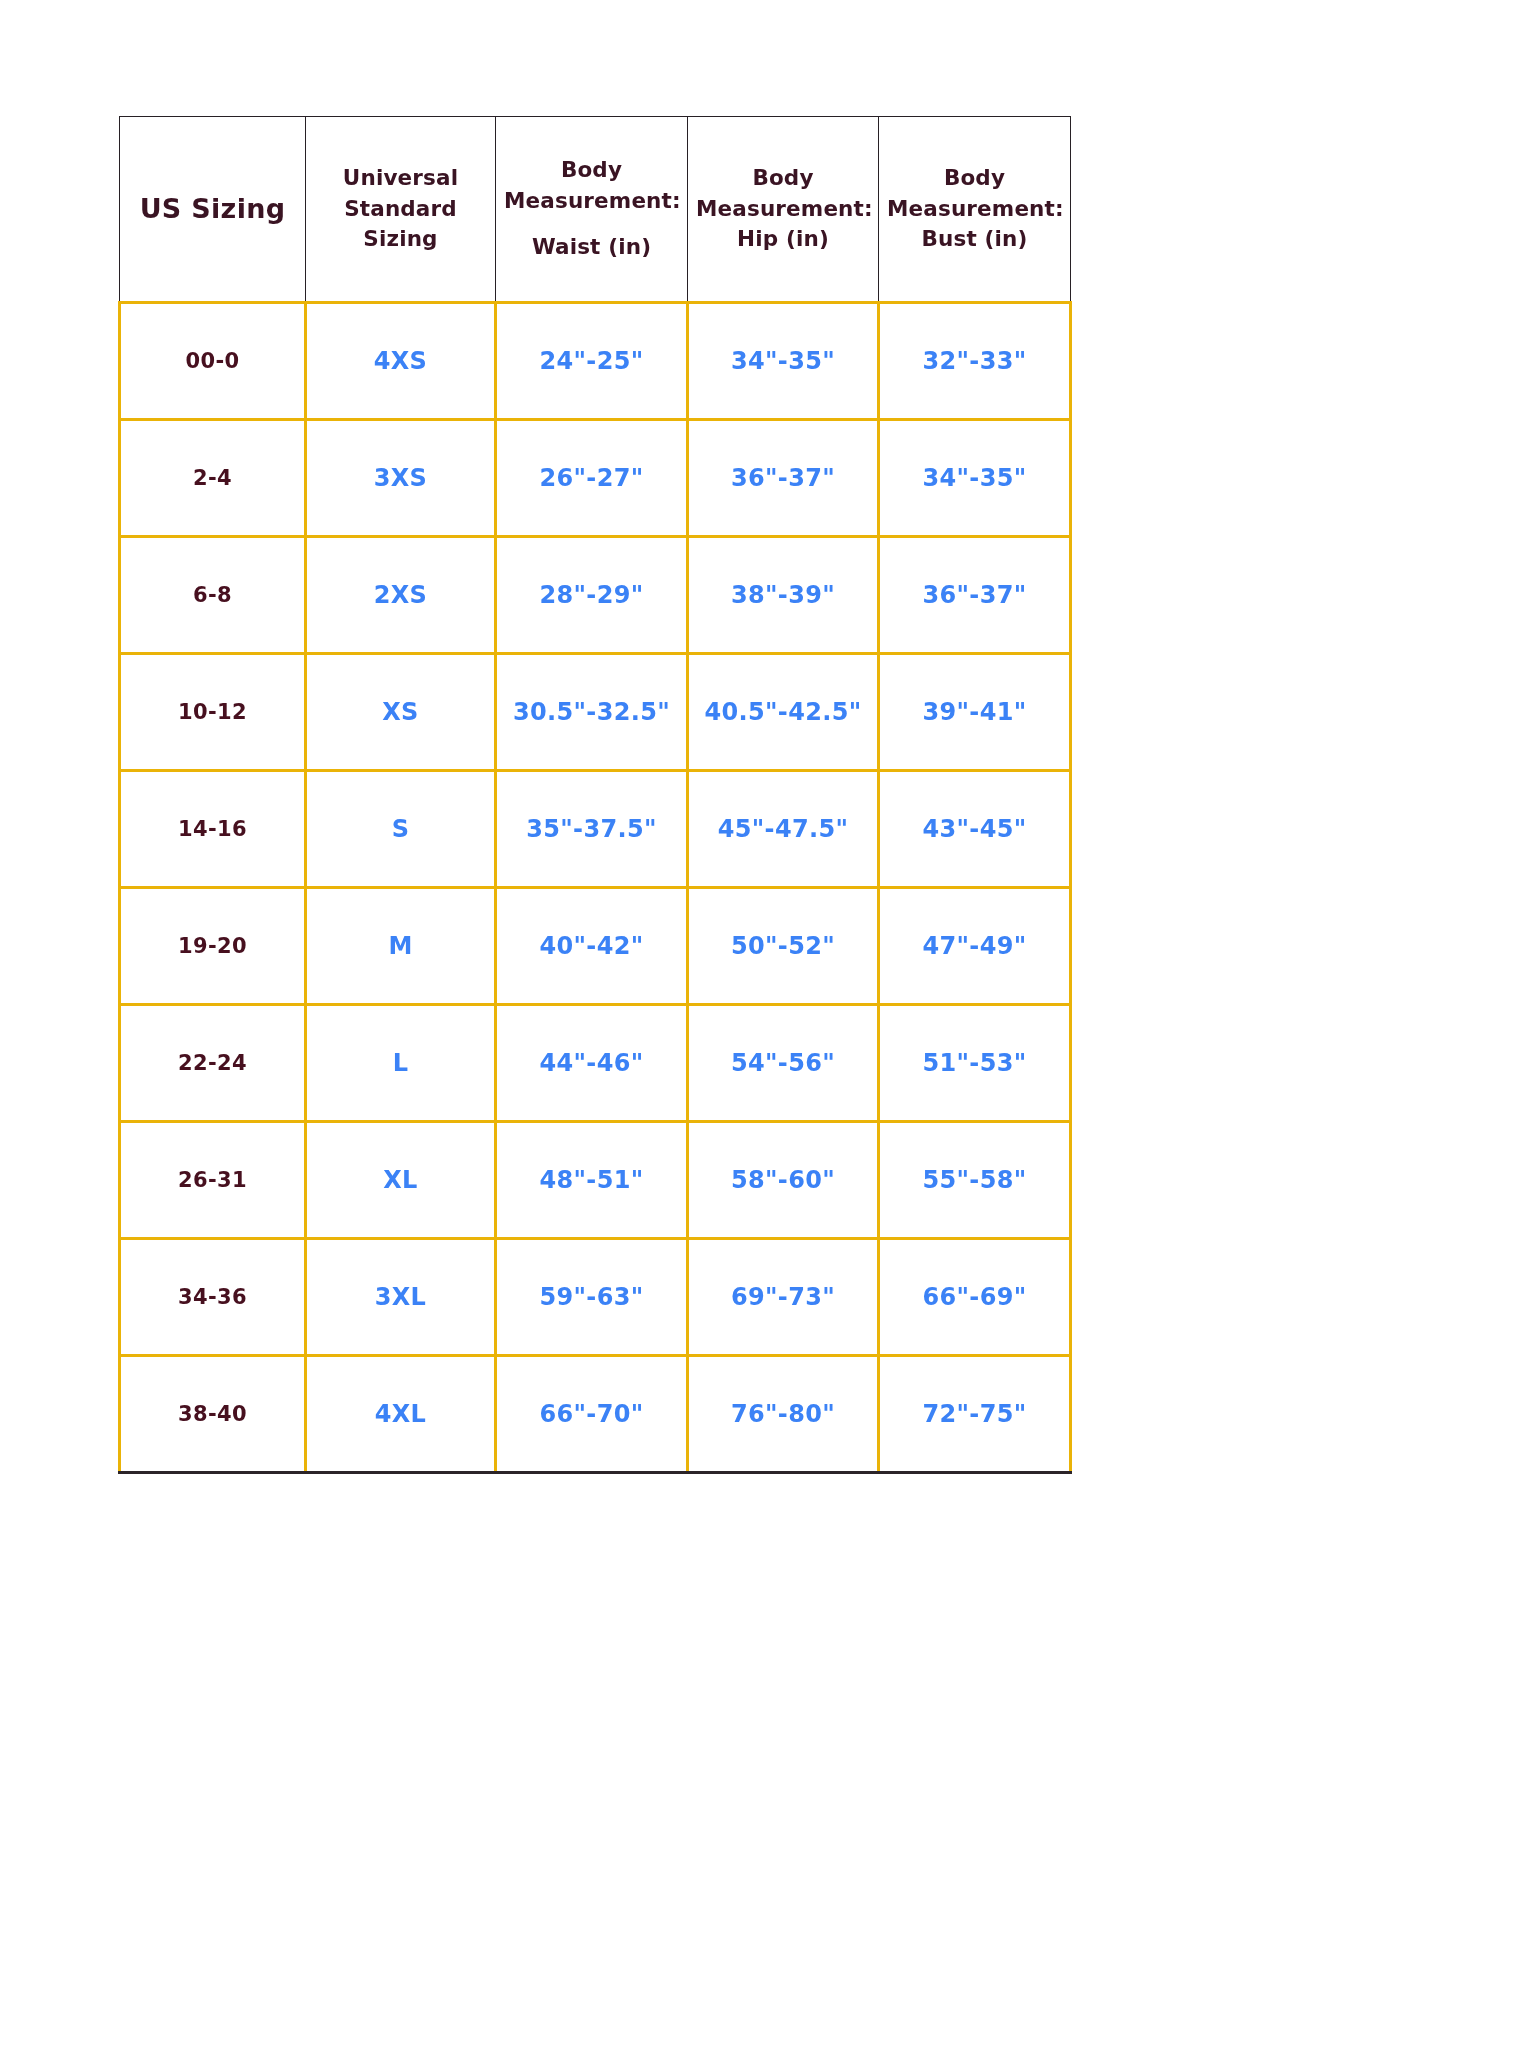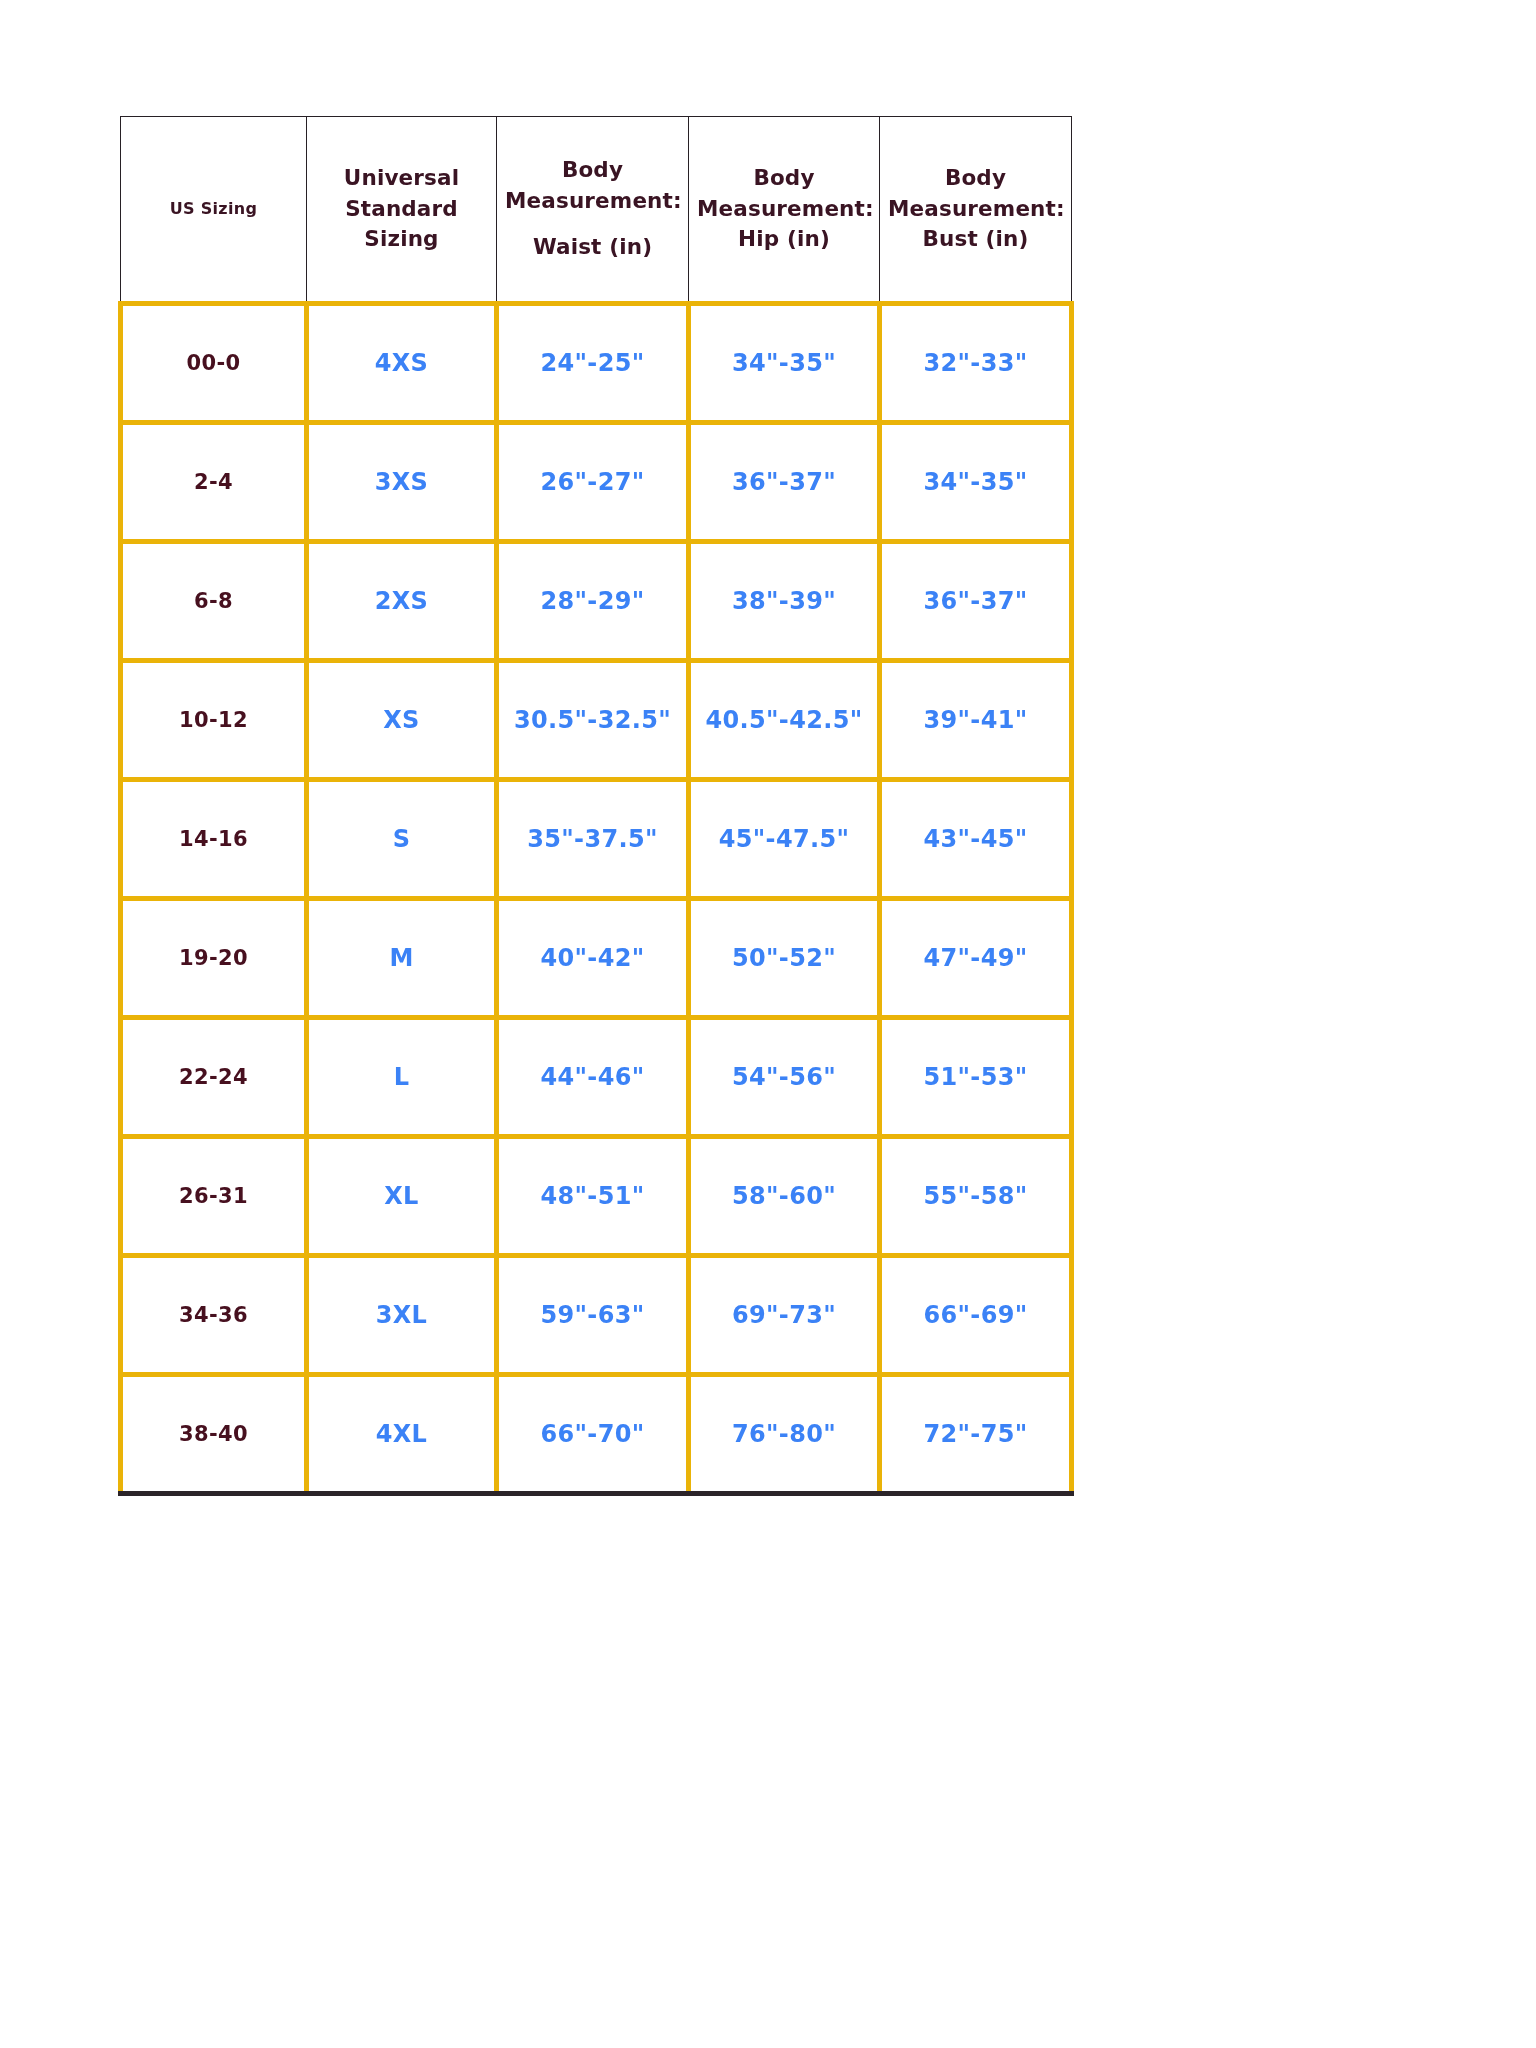--- a/index.html
+++ b/index.html
@@ -50,31 +50,31 @@
     padding: 4px 8px;
     border: 1px solid #272025;
     font-weight: 700;
     font-size: 21.5px;
     line-height: 1.44;
     letter-spacing: 0.15px;
     color: #3a1423;
     font-family: "DejaVu Sans", "Liberation Sans", sans-serif;
   }
   thead th.th-us {
-    font-size: 16px;
+    font-size: 27px;
     letter-spacing: 0.3px;
   }
 
   
   tbody td {
     height: 110px;
     vertical-align: middle;
     text-align: center;
     padding: 2px 6px;
-    border: 5px solid #eab308;
+    border: 3px solid #eab308;
   }
 
   td.us-size {
     font-weight: 700;
     font-size: 21px;
     letter-spacing: 0.4px;
     color: #47101f;
   }
 
   td.val {

